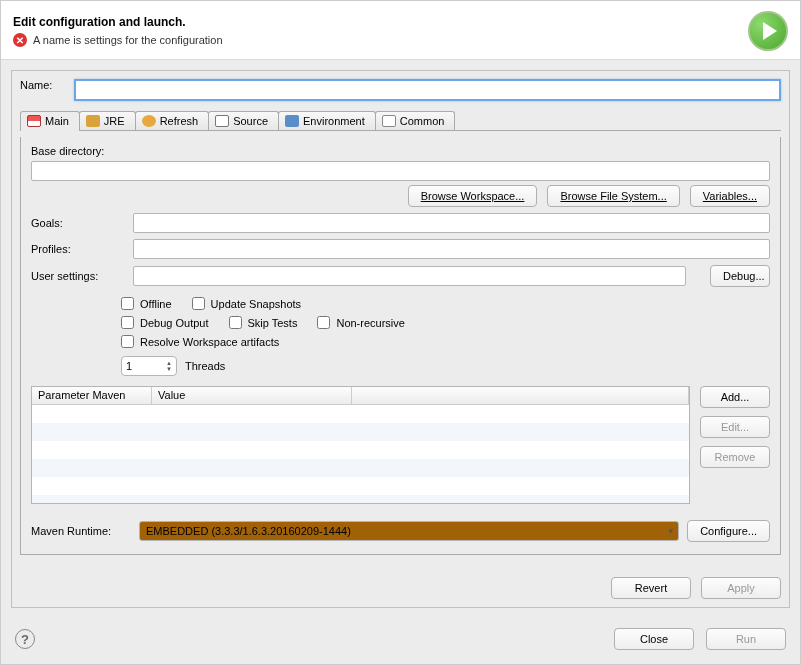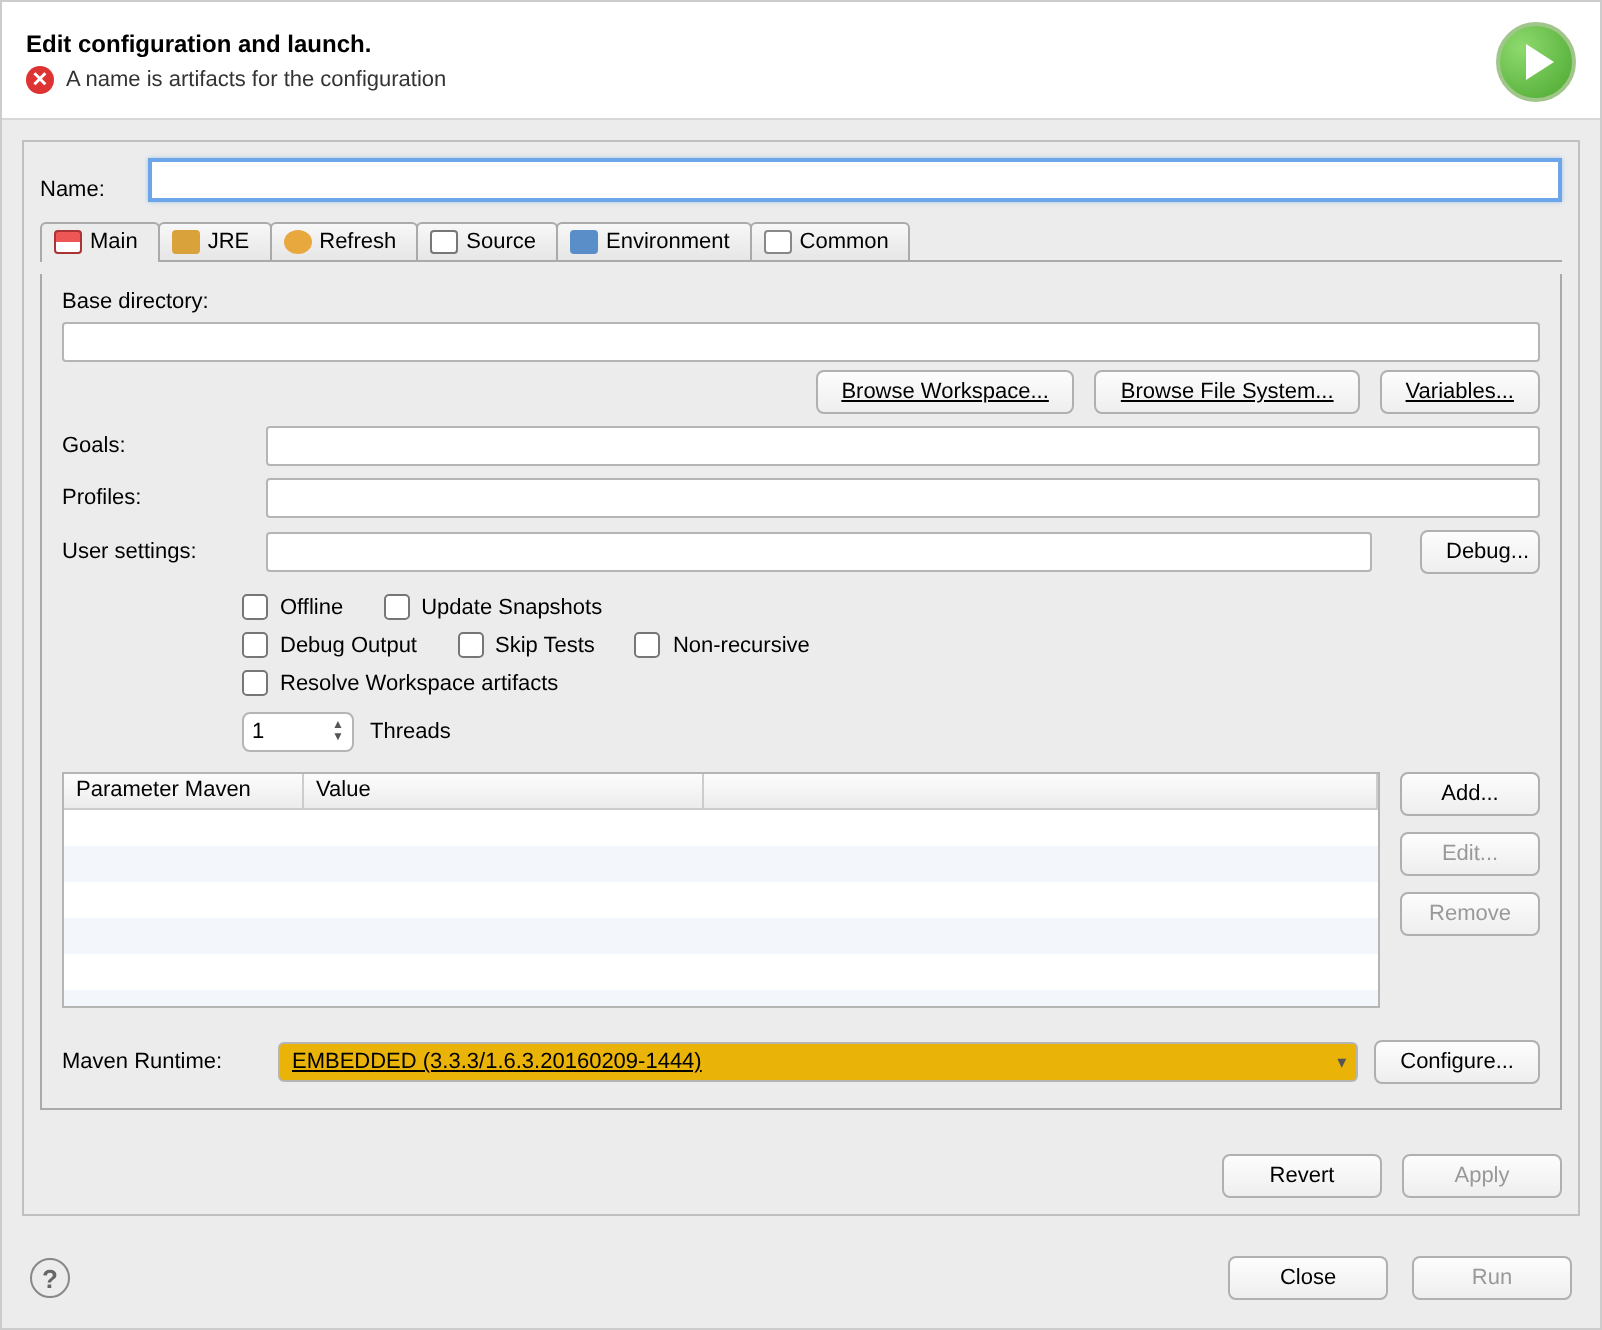--- a/index.html
+++ b/index.html
@@ -8,21 +8,21 @@
 .header { padding: 10px 12px 8px 12px; background: #fff; border-bottom: 1px solid #d8d8d8; display: flex; justify-content: space-between; align-items: center; }
 .header-left { display: flex; flex-direction: column; gap: 4px; }
 .header-title { font-weight: bold; font-size: 12px; color: #000; }
 .header-error { display: flex; align-items: center; gap: 6px; font-size: 11px; color: #333; }
 .error-icon { width: 14px; height: 14px; border-radius: 50%; background: #d33; display: flex; align-items: center; justify-content: center; color: #fff; font-weight: bold; font-size: 10px; }
 .run-icon { width: 40px; height: 40px; border-radius: 50%; background: radial-gradient(circle at 30% 30%, #8ed96e, #4aa82e); border: 2px solid #a0c68a; display: flex; align-items: center; justify-content: center; }
 .run-icon::before { content: ""; border-left: 14px solid #fff; border-top: 9px solid transparent; border-bottom: 9px solid transparent; margin-left: 4px; }
 
 .main-panel { flex: 1; margin: 10px; border: 1px solid #c0c0c0; background: #ececec; display: flex; flex-direction: column; padding: 8px; gap: 6px; }
 
-.name-row { display: flex; align-items: flex-end; gap: 22px; }
+.name-row { display: flex; align-items: flex-start; gap: 22px; }
 .name-row label { color: #000; }
 .name-row input { flex: 1; height: 22px; border: 2px solid #6da6e8; border-radius: 0; outline: none; padding: 0 4px; background: #fff; font-size: 11px; box-shadow: 0 0 2px rgba(109,166,232,0.6); }
 
 .tabs { display: flex; border-bottom: 1px solid #aaa; margin-top: 4px; }
 .tab { display: flex; align-items: center; gap: 4px; padding: 3px 10px 3px 6px; background: linear-gradient(#f8f8f8, #e6e6e6); border: 1px solid #aaa; border-bottom: none; border-radius: 3px 3px 0 0; margin-right: -1px; cursor: pointer; font-size: 11px; }
 .tab.active { background: #ececec; position: relative; z-index: 2; }
 .tab.active::after { content: ""; position: absolute; left: 0; right: 0; bottom: -1px; height: 1px; background: #ececec; }
 .tab-icon { width: 14px; height: 12px; display: inline-block; background: #888; border-radius: 2px; }
 .tab-icon.main { background: linear-gradient(#e55,#e55 50%,#fff 50%,#fff); border: 1px solid #a33; }
 .tab-icon.jre { background: #d9a23a; }
@@ -59,40 +59,40 @@
 .th { padding: 2px 6px; border-right: 1px solid #ccc; font-size: 11px; }
 .th.name { width: 120px; }
 .th.value { width: 200px; }
 .th.rest { flex: 1; }
 .table-body { flex: 1; background: repeating-linear-gradient(#fff 0 18px, #f3f6fa 18px 36px); }
 .table-btns { display: flex; flex-direction: column; gap: 8px; width: 70px; }
 .table-btns .btn { width: 100%; text-align: center; }
 
 .runtime-row { display: flex; align-items: center; gap: 8px; margin-top: 10px; }
 .runtime-row label { width: 100px; }
-.select { flex: 1; height: 20px; border: 1px solid #b5b5b5; border-radius: 3px; background: #eab308; padding: 0 18px 0 6px; font-size: 11px; position: relative; display: flex; align-items: center; text-decoration: underline; }
+.select { flex: 1; height: 20px; border: 1px solid #b5b5b5; border-radius: 3px; background: #a16207; padding: 0 18px 0 6px; font-size: 11px; position: relative; display: flex; align-items: center; }
 .select::after { content: "▾"; position: absolute; right: 5px; color: #555; font-size: 9px; }
 
 .panel-footer { display: flex; justify-content: flex-end; gap: 10px; margin-top: 12px; padding-top: 4px; }
 
 .dialog-footer { display: flex; justify-content: space-between; align-items: center; padding: 10px 14px 14px 14px; background: #ececec; }
 .help-icon { width: 20px; height: 20px; border-radius: 50%; border: 1.5px solid #888; display: flex; align-items: center; justify-content: center; color: #666; font-weight: bold; font-size: 13px; }
 .footer-btns { display: flex; gap: 12px; }
 .footer-btns .btn { width: 80px; }
 </style>
 </head>
 <body>
 
 <div class="dialog">
   <div class="header">
     <div class="header-left">
       <div class="header-title">Edit configuration and launch.</div>
       <div class="header-error">
         <span class="error-icon">✕</span>
-        <span>A name is artifacts for the configuration</span>
+        <span>A name is settings for the configuration</span>
       </div>
     </div>
     <div class="run-icon"></div>
   </div>
 
   <div class="main-panel">
     <div class="name-row">
       <label>Name:</label>
       <input type="text" value="" style="">
     </div>

